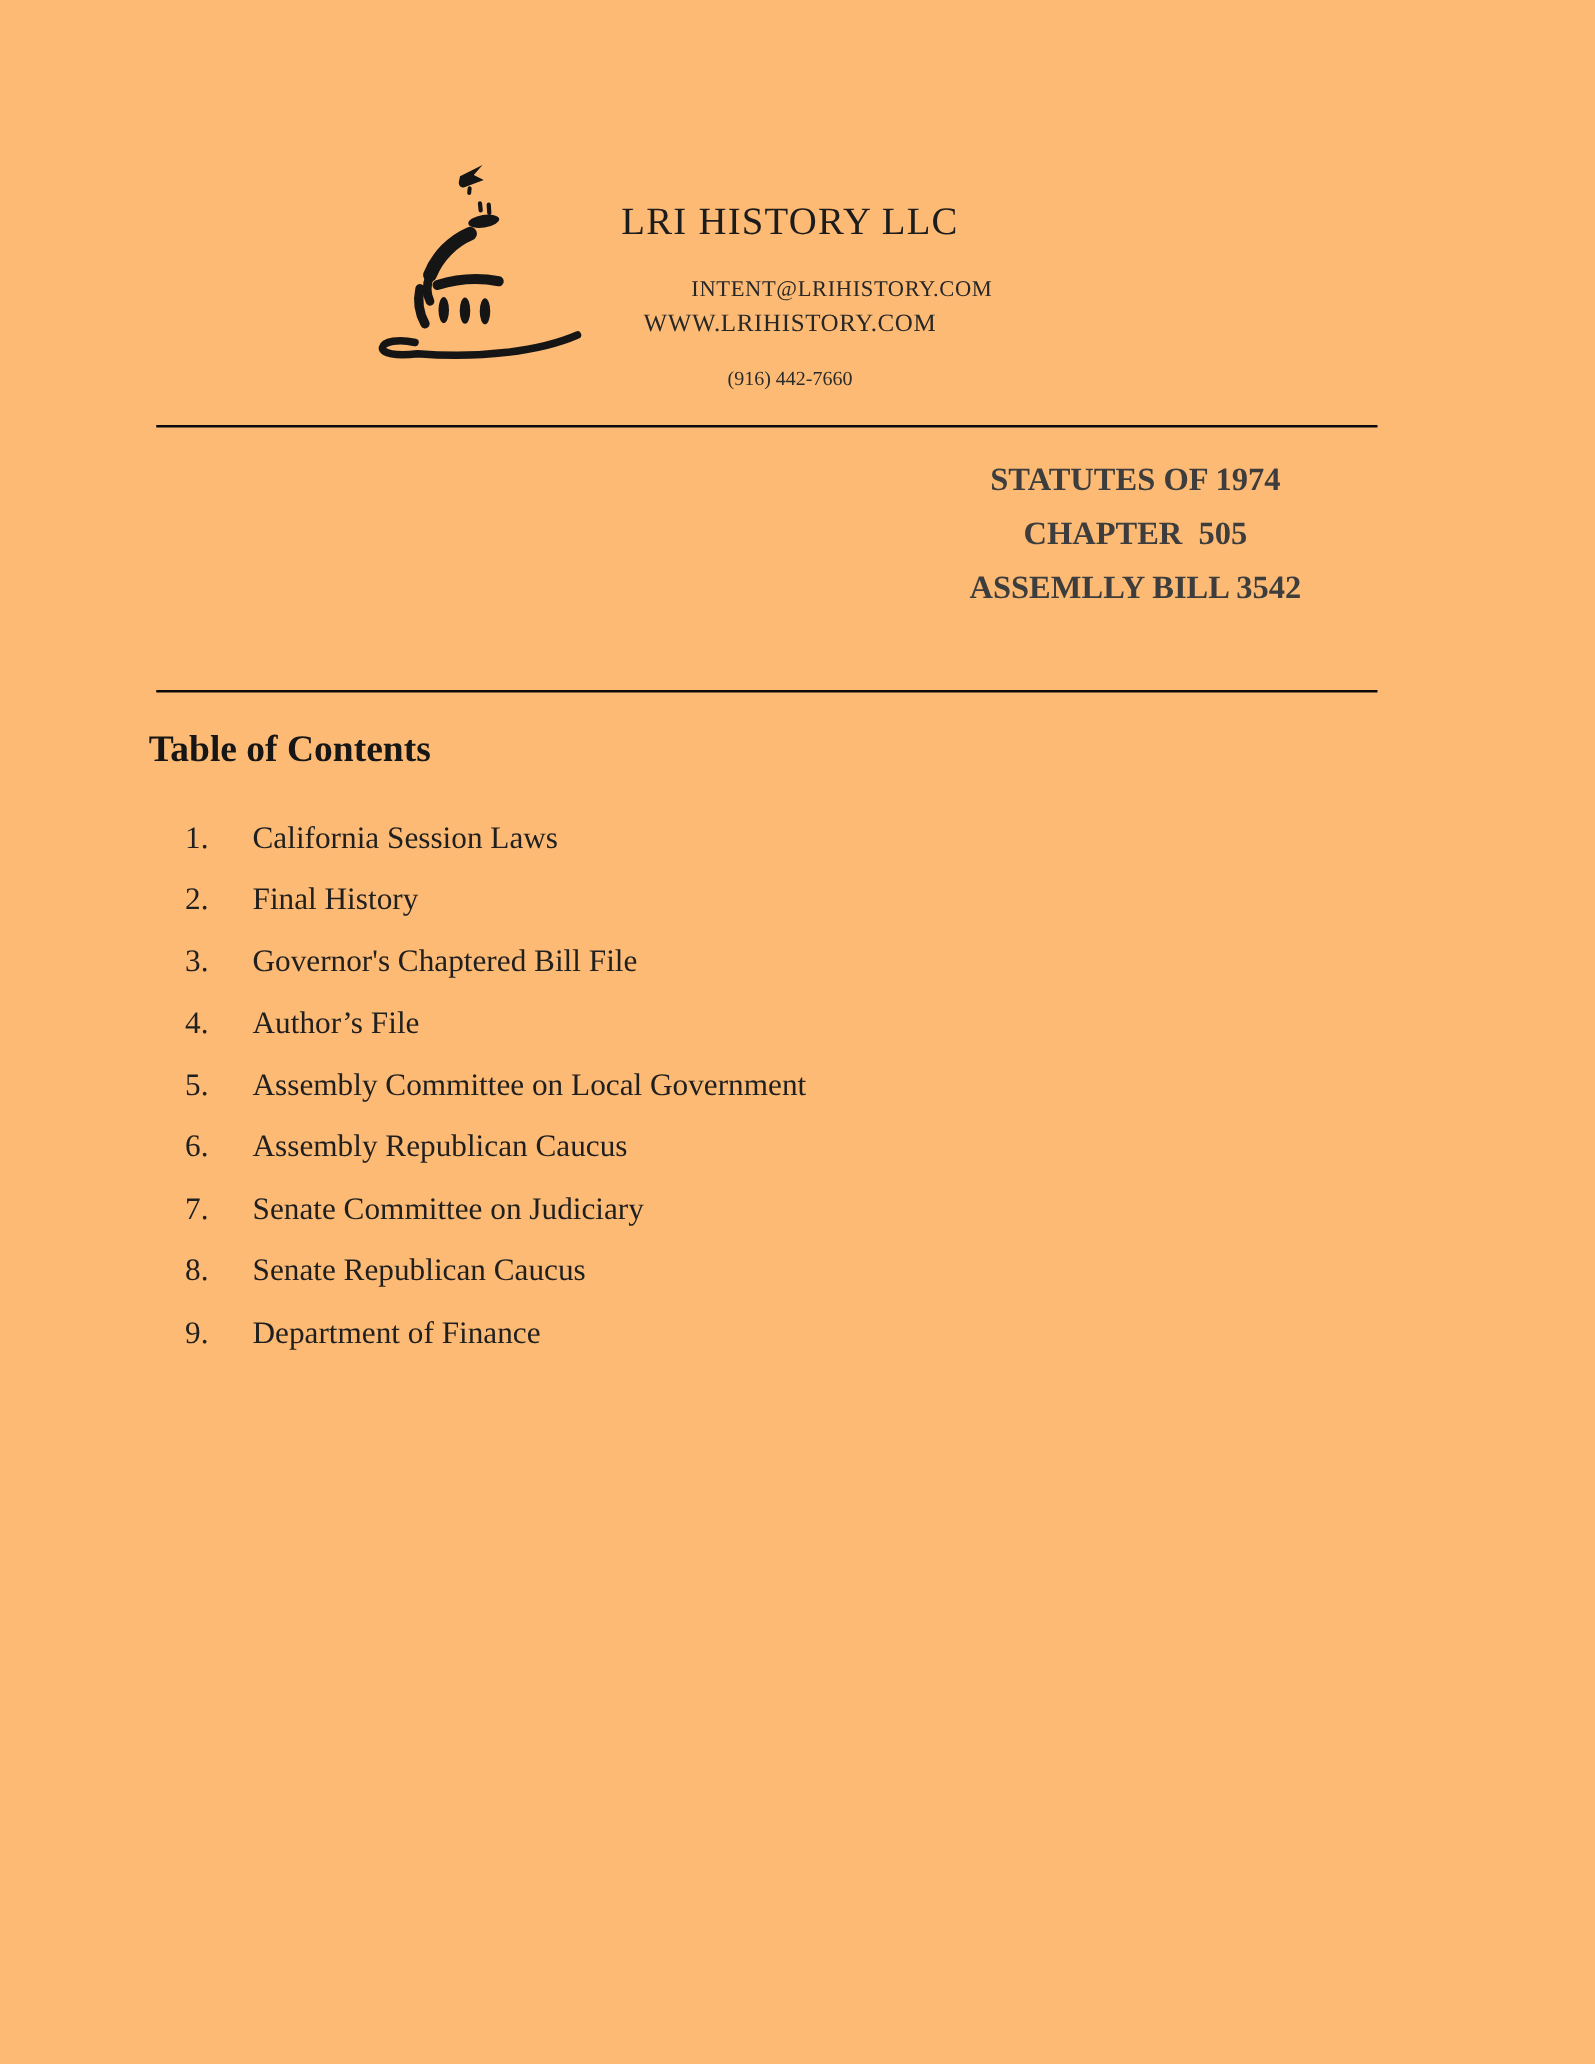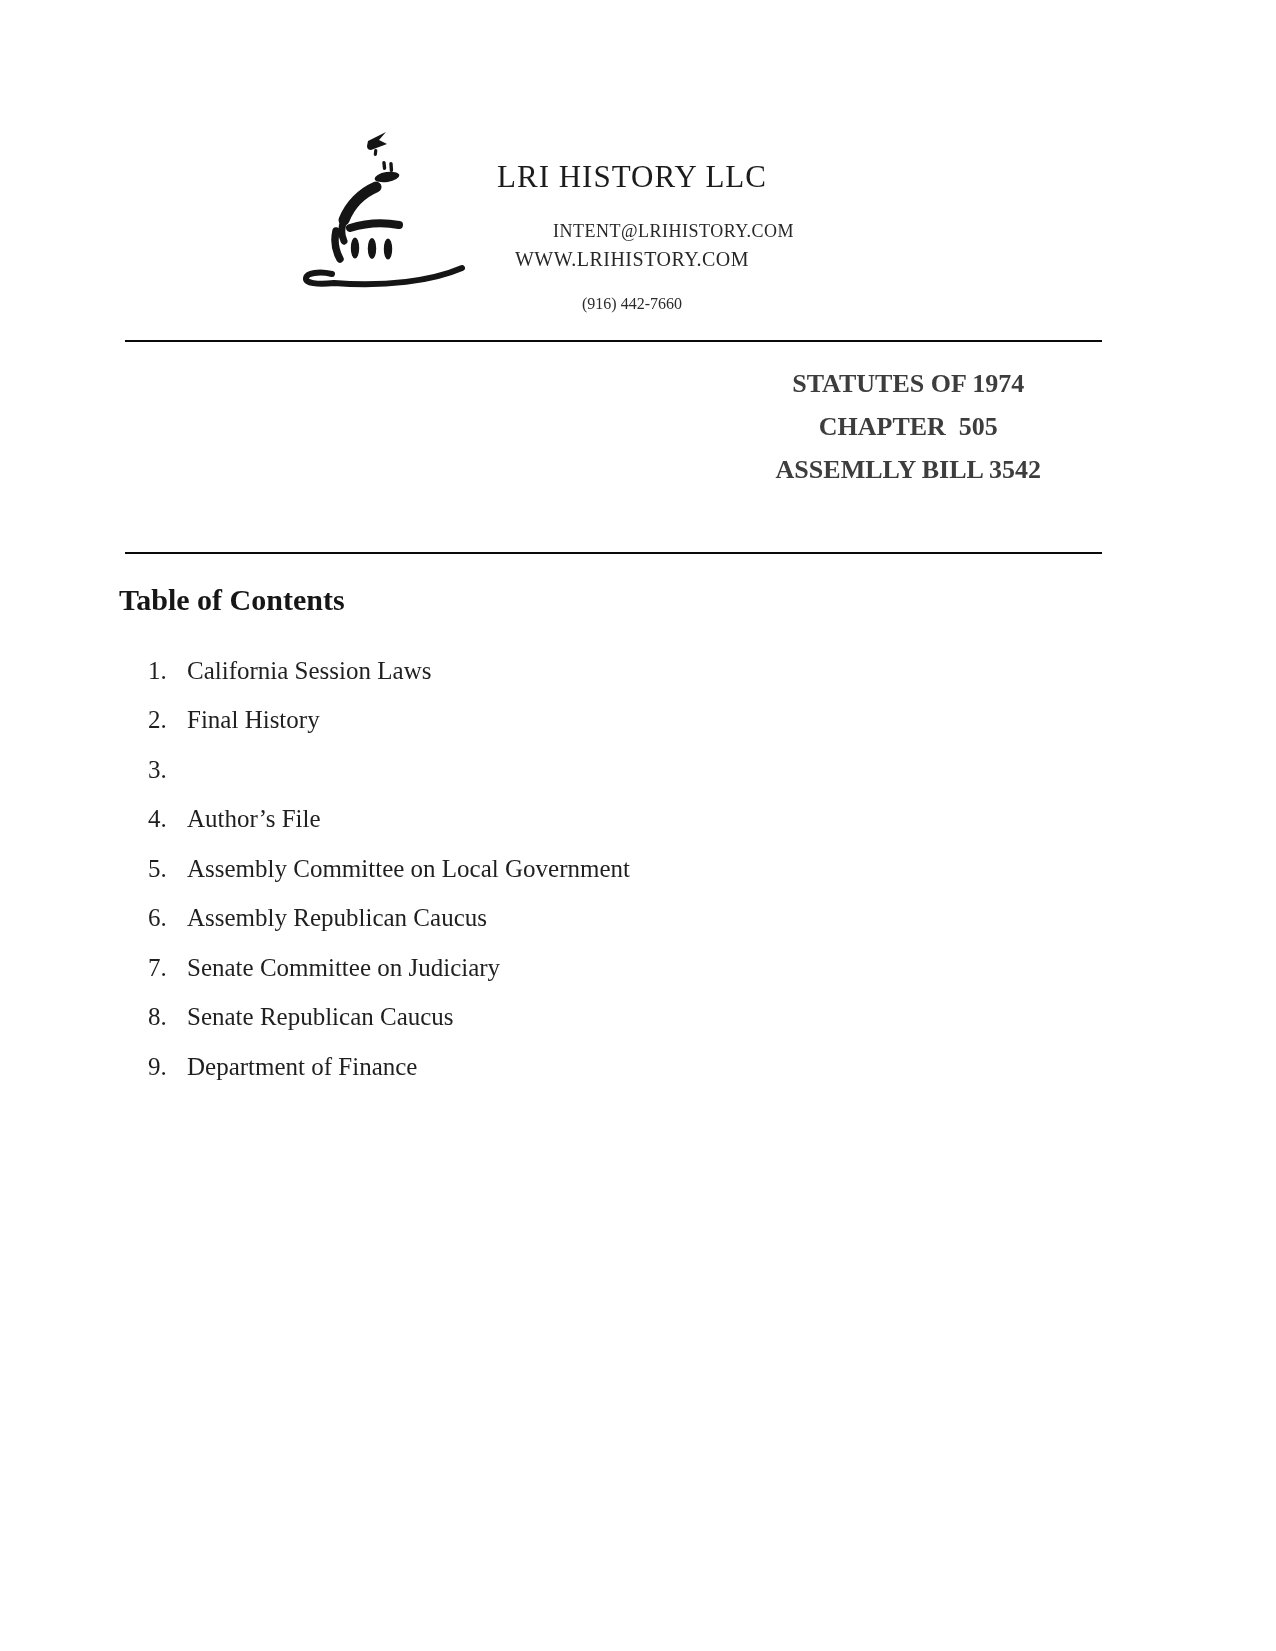--- a/index.html
+++ b/index.html
@@ -1,20 +1,20 @@
 <!DOCTYPE html>
 <html><head>
 <meta charset="utf-8">
 <style>
   html,body { margin:0; padding:0; background:#e8e8e8; }
   .page {
     position:relative;
     width:1276px; height:1651px;
     margin:0 auto;
-    background:#ffffff;
+    background:#fdba74;
     font-family:"Liberation Serif","DejaVu Serif",serif;
     color:#222222;
     overflow:hidden;
   }
 
   
   .logo {
     position:absolute; left:290px; top:125px;
     width:180px; height:170px;
   }
@@ -69,21 +69,21 @@
   .toc-row {
     display:flex; align-items:center;
     height:49.5px;
     font-size:25px; color:#1f1f1f;
   }
   .toc-num {
     display:inline-block; width:30px;
     white-space:nowrap;
   }
   .toc-label {
-    margin-left:9px; white-space:nowrap;
+    margin-left:24px; white-space:nowrap;
   }
 </style>
 </head>
 <body>
 
 <div class="page">
 
   <div class="logo">
     <svg viewBox="0 0 180 170" width="180" height="170" xmlns="http://www.w3.org/2000/svg">
       <g fill="#151515" stroke="none">
@@ -138,20 +138,21 @@
     <div class="toc-row">
       <span class="toc-num">1.</span>
       <span class="toc-label">California Session Laws</span>
     </div>
     <div class="toc-row">
       <span class="toc-num">2.</span>
       <span class="toc-label">Final History</span>
     </div>
     <div class="toc-row">
       <span class="toc-num">3.</span>
+      <span class="toc-label">Governor's Chaptered Bill File</span>
     </div>
     <div class="toc-row">
       <span class="toc-num">4.</span>
       <span class="toc-label">Author’s File</span>
     </div>
     <div class="toc-row">
       <span class="toc-num">5.</span>
       <span class="toc-label">Assembly Committee on Local Government</span>
     </div>
     <div class="toc-row">

